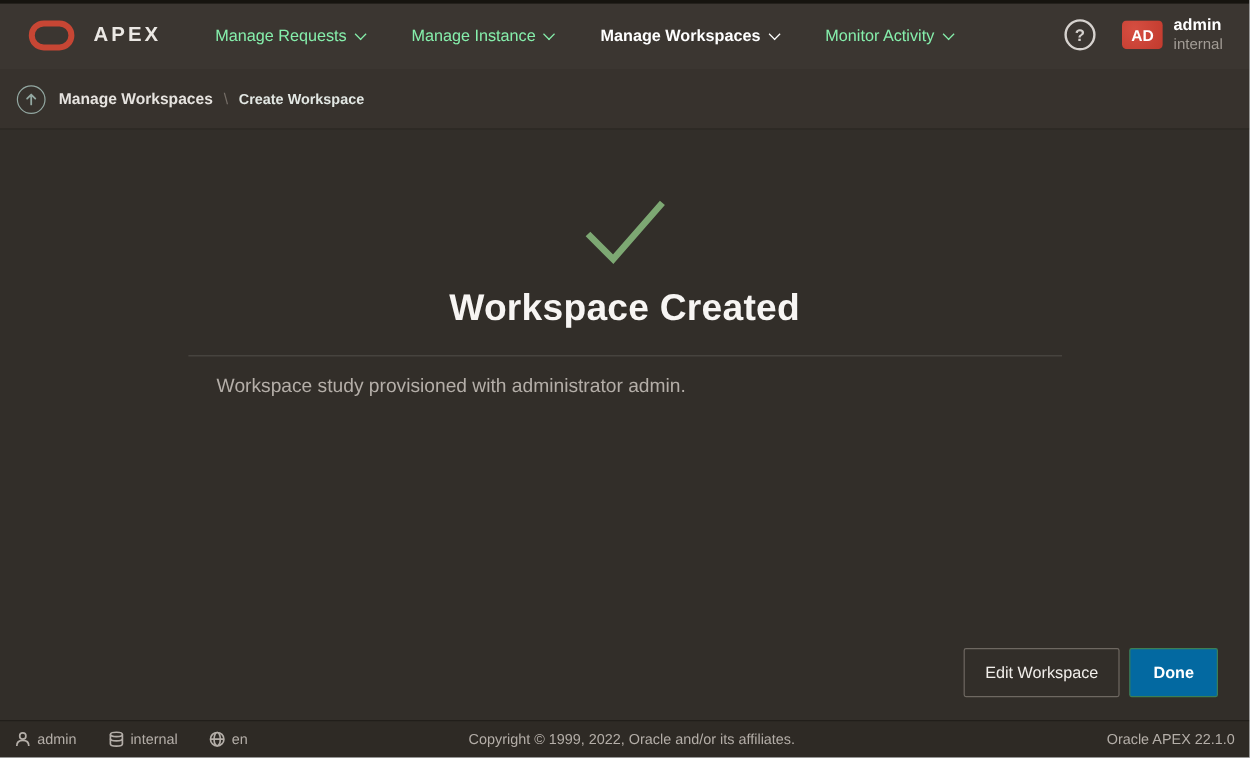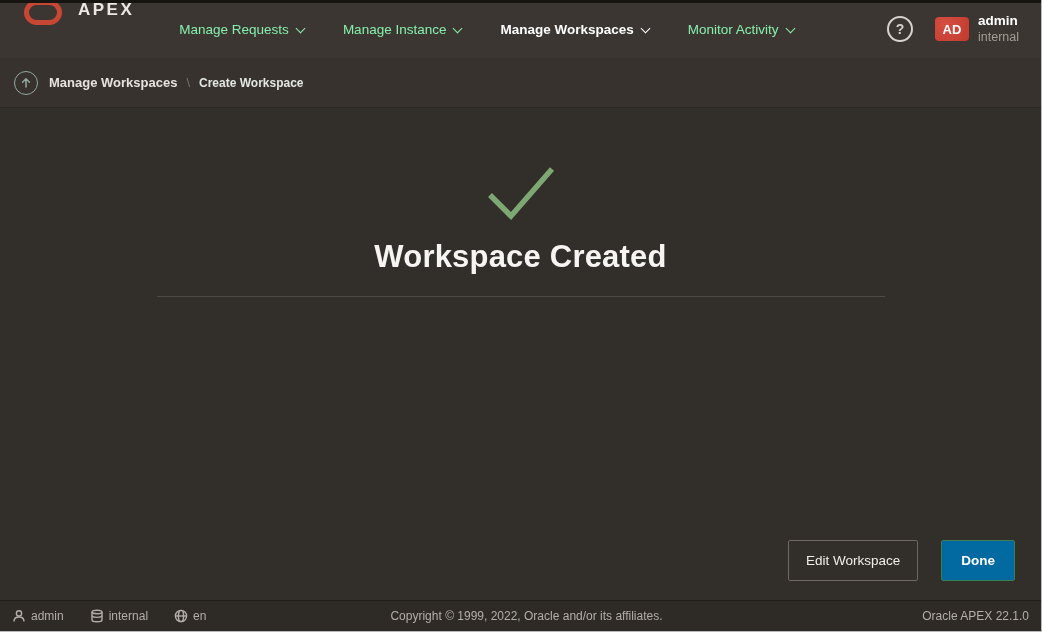--- a/index.html
+++ b/index.html
@@ -16,21 +16,21 @@
   }
   .screen::before {
     content: ""; position: absolute; top: 0; left: 0; right: 0; height: 3px;
     background: #16140f; z-index: 5;
   }
 
   
   .topbar {
     position: absolute; top: 0; left: 0; right: 0; height: 58px;
     background: #3b3631;
-    display: flex; 
+    display: flex; align-items: center;
     padding: 0 22px 0 24px;
     z-index: 4;
   }
   .logo-ring {
     width: 38px; height: 25px;
     border: 5px solid #c74634;
     border-radius: 13px;
     flex: 0 0 auto;
   }
   .brand {
@@ -104,21 +104,21 @@
     width: 728px; margin: 21px auto 0 auto;
     border-top: 1px solid #4d4944;
   }
   .msg-region { width: 728px; margin: 0 auto; }
   .message {
     margin-top: 17px; padding-left: 24px;
     color: #b4aea8; font-size: 16px;
   }
   .action-buttons {
     position: absolute; right: 26px; bottom: 19px;
-    display: flex; gap: 23px; margin-left: 16px;
+    display: flex; gap: 8px; margin-left: 16px;
   }
   .btn {
     height: 41px; font-size: 13.5px; border-radius: 2px;
     display: flex; align-items: center; justify-content: center;
     cursor: pointer; font-family: "Liberation Sans", sans-serif;
   }
   .btn-secondary {
     padding: 0 17px;
     background: #363139; background: transparent;
     border: 1px solid #6e6861; color: #f1eeea;
@@ -196,20 +196,23 @@
     <span class="crumb-current">Create Workspace</span>
   </div>
 
   <div class="content">
     <div class="success-wrap">
       <svg class="check-icon" width="76" height="60" viewBox="0 0 76 60">
         <path d="M7 33 L28 54 L69 7" stroke="#7da873" stroke-width="5.5" fill="none" stroke-linecap="butt"></path>
       </svg>
       <div class="page-title">Workspace Created</div>
       <div class="divider"></div>
+      <div class="msg-region">
+        <div class="message">Workspace study provisioned with administrator admin.</div>
+      </div>
     </div>
 
     <div class="action-buttons">
       <button class="btn btn-secondary">Edit Workspace</button>
       <button class="btn btn-primary">Done</button>
     </div>
   </div>
 
   <div class="footer">
     <div class="foot-item">

